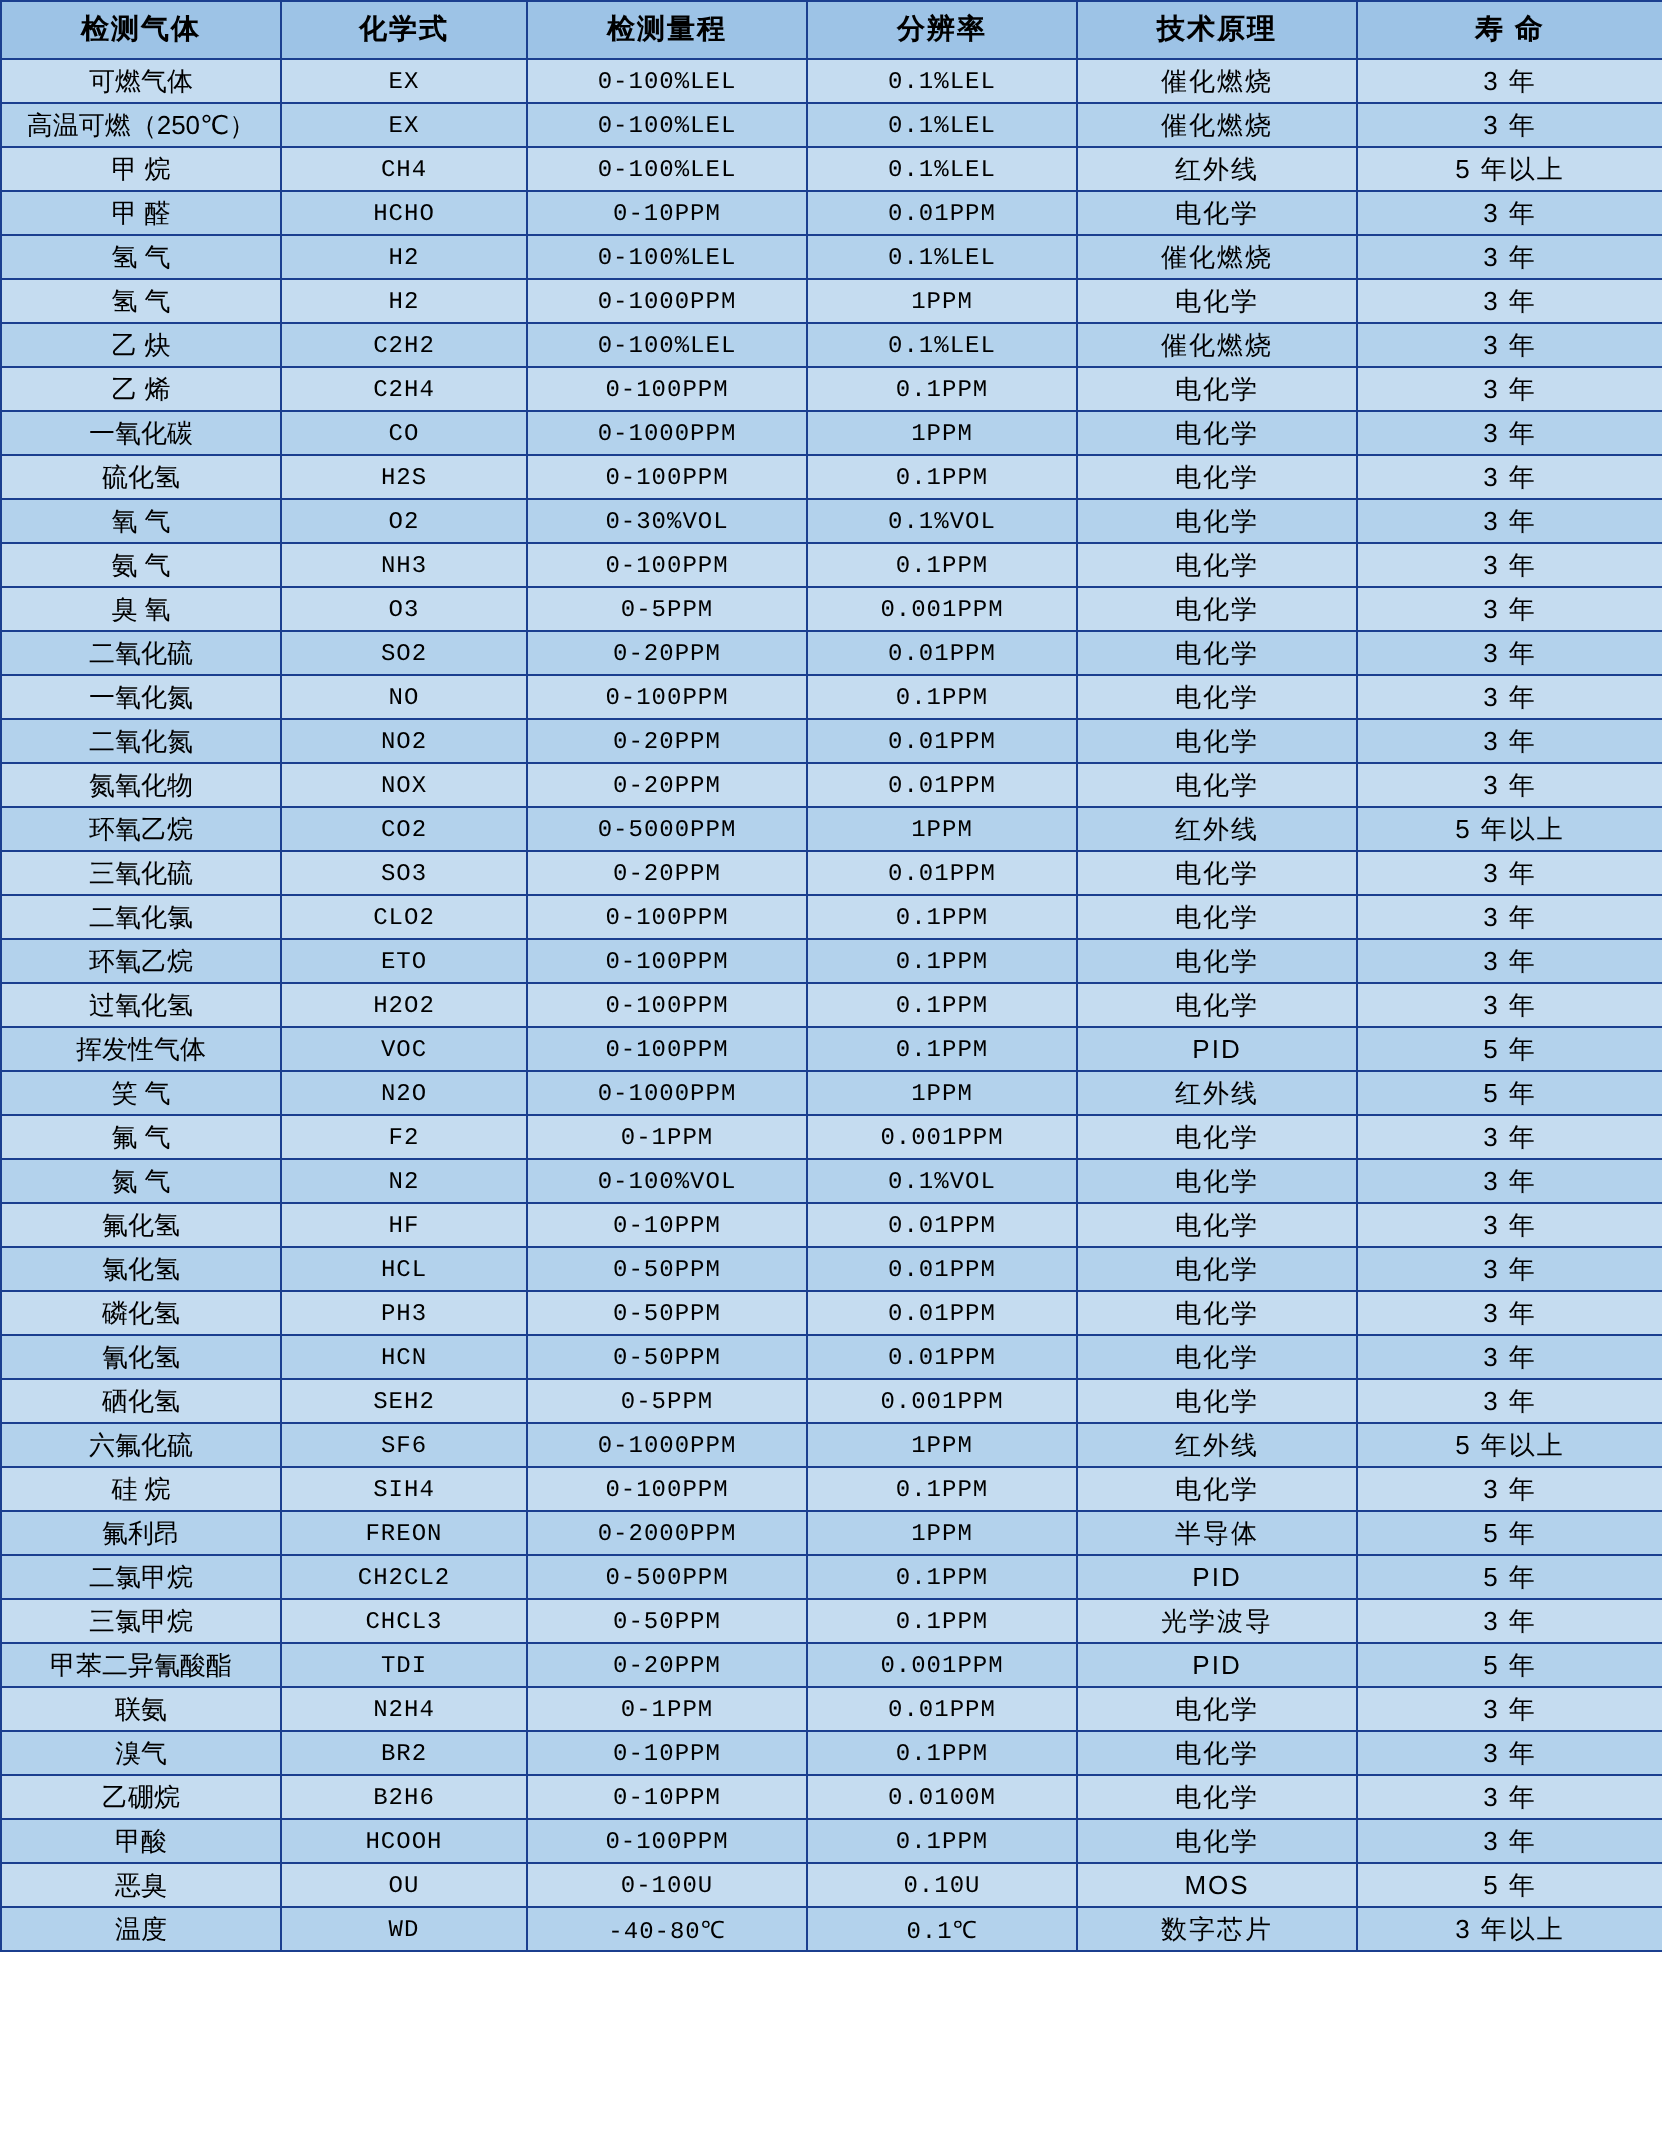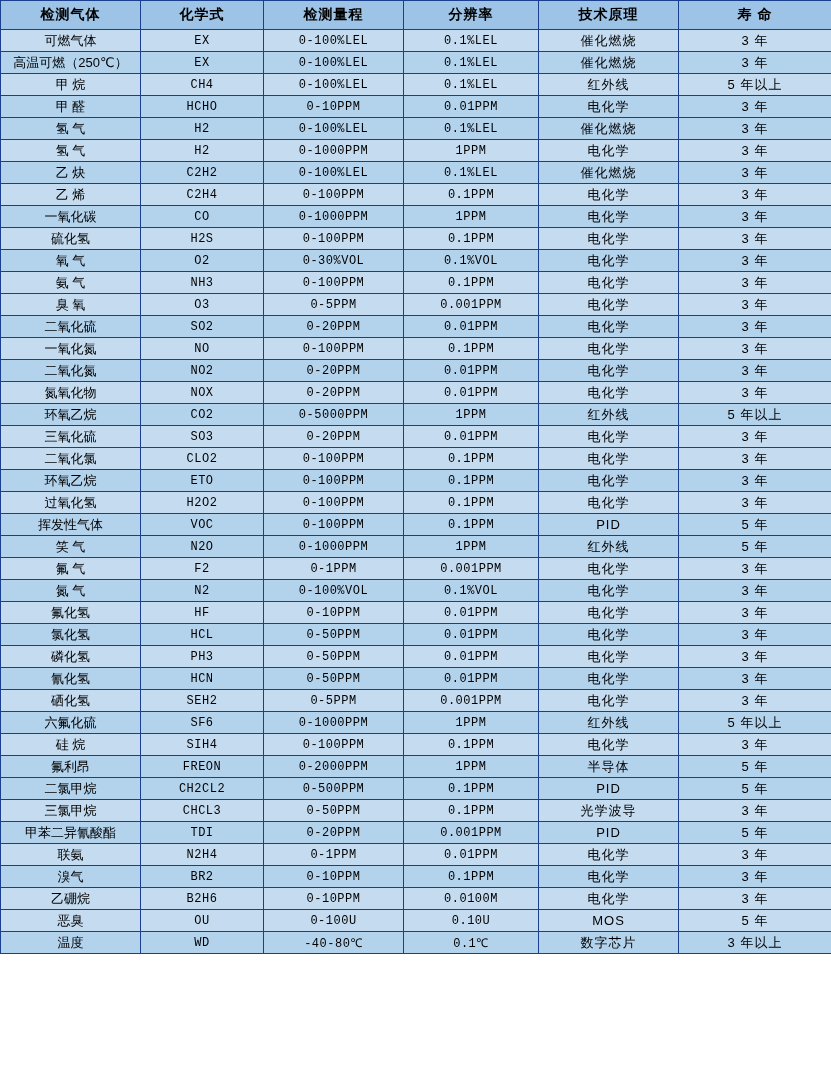--- a/index.html
+++ b/index.html
@@ -400,20 +400,28 @@
         <td class="col-life">3 年</td>
       </tr>
       <tr class="odd">
         <td class="col-gas">乙硼烷</td>
         <td class="col-formula">B2H6</td>
         <td class="col-range">0-10PPM</td>
         <td class="col-res">0.0100M</td>
         <td class="col-tech">电化学</td>
         <td class="col-life">3 年</td>
       </tr>
+      <tr class="even">
+        <td class="col-gas">甲酸</td>
+        <td class="col-formula">HCOOH</td>
+        <td class="col-range">0-100PPM</td>
+        <td class="col-res">0.1PPM</td>
+        <td class="col-tech">电化学</td>
+        <td class="col-life">3 年</td>
+      </tr>
       <tr class="odd">
         <td class="col-gas">恶臭</td>
         <td class="col-formula">OU</td>
         <td class="col-range">0-100U</td>
         <td class="col-res">0.10U</td>
         <td class="col-tech">MOS</td>
         <td class="col-life">5 年</td>
       </tr>
       <tr class="even">
         <td class="col-gas">温度</td>

